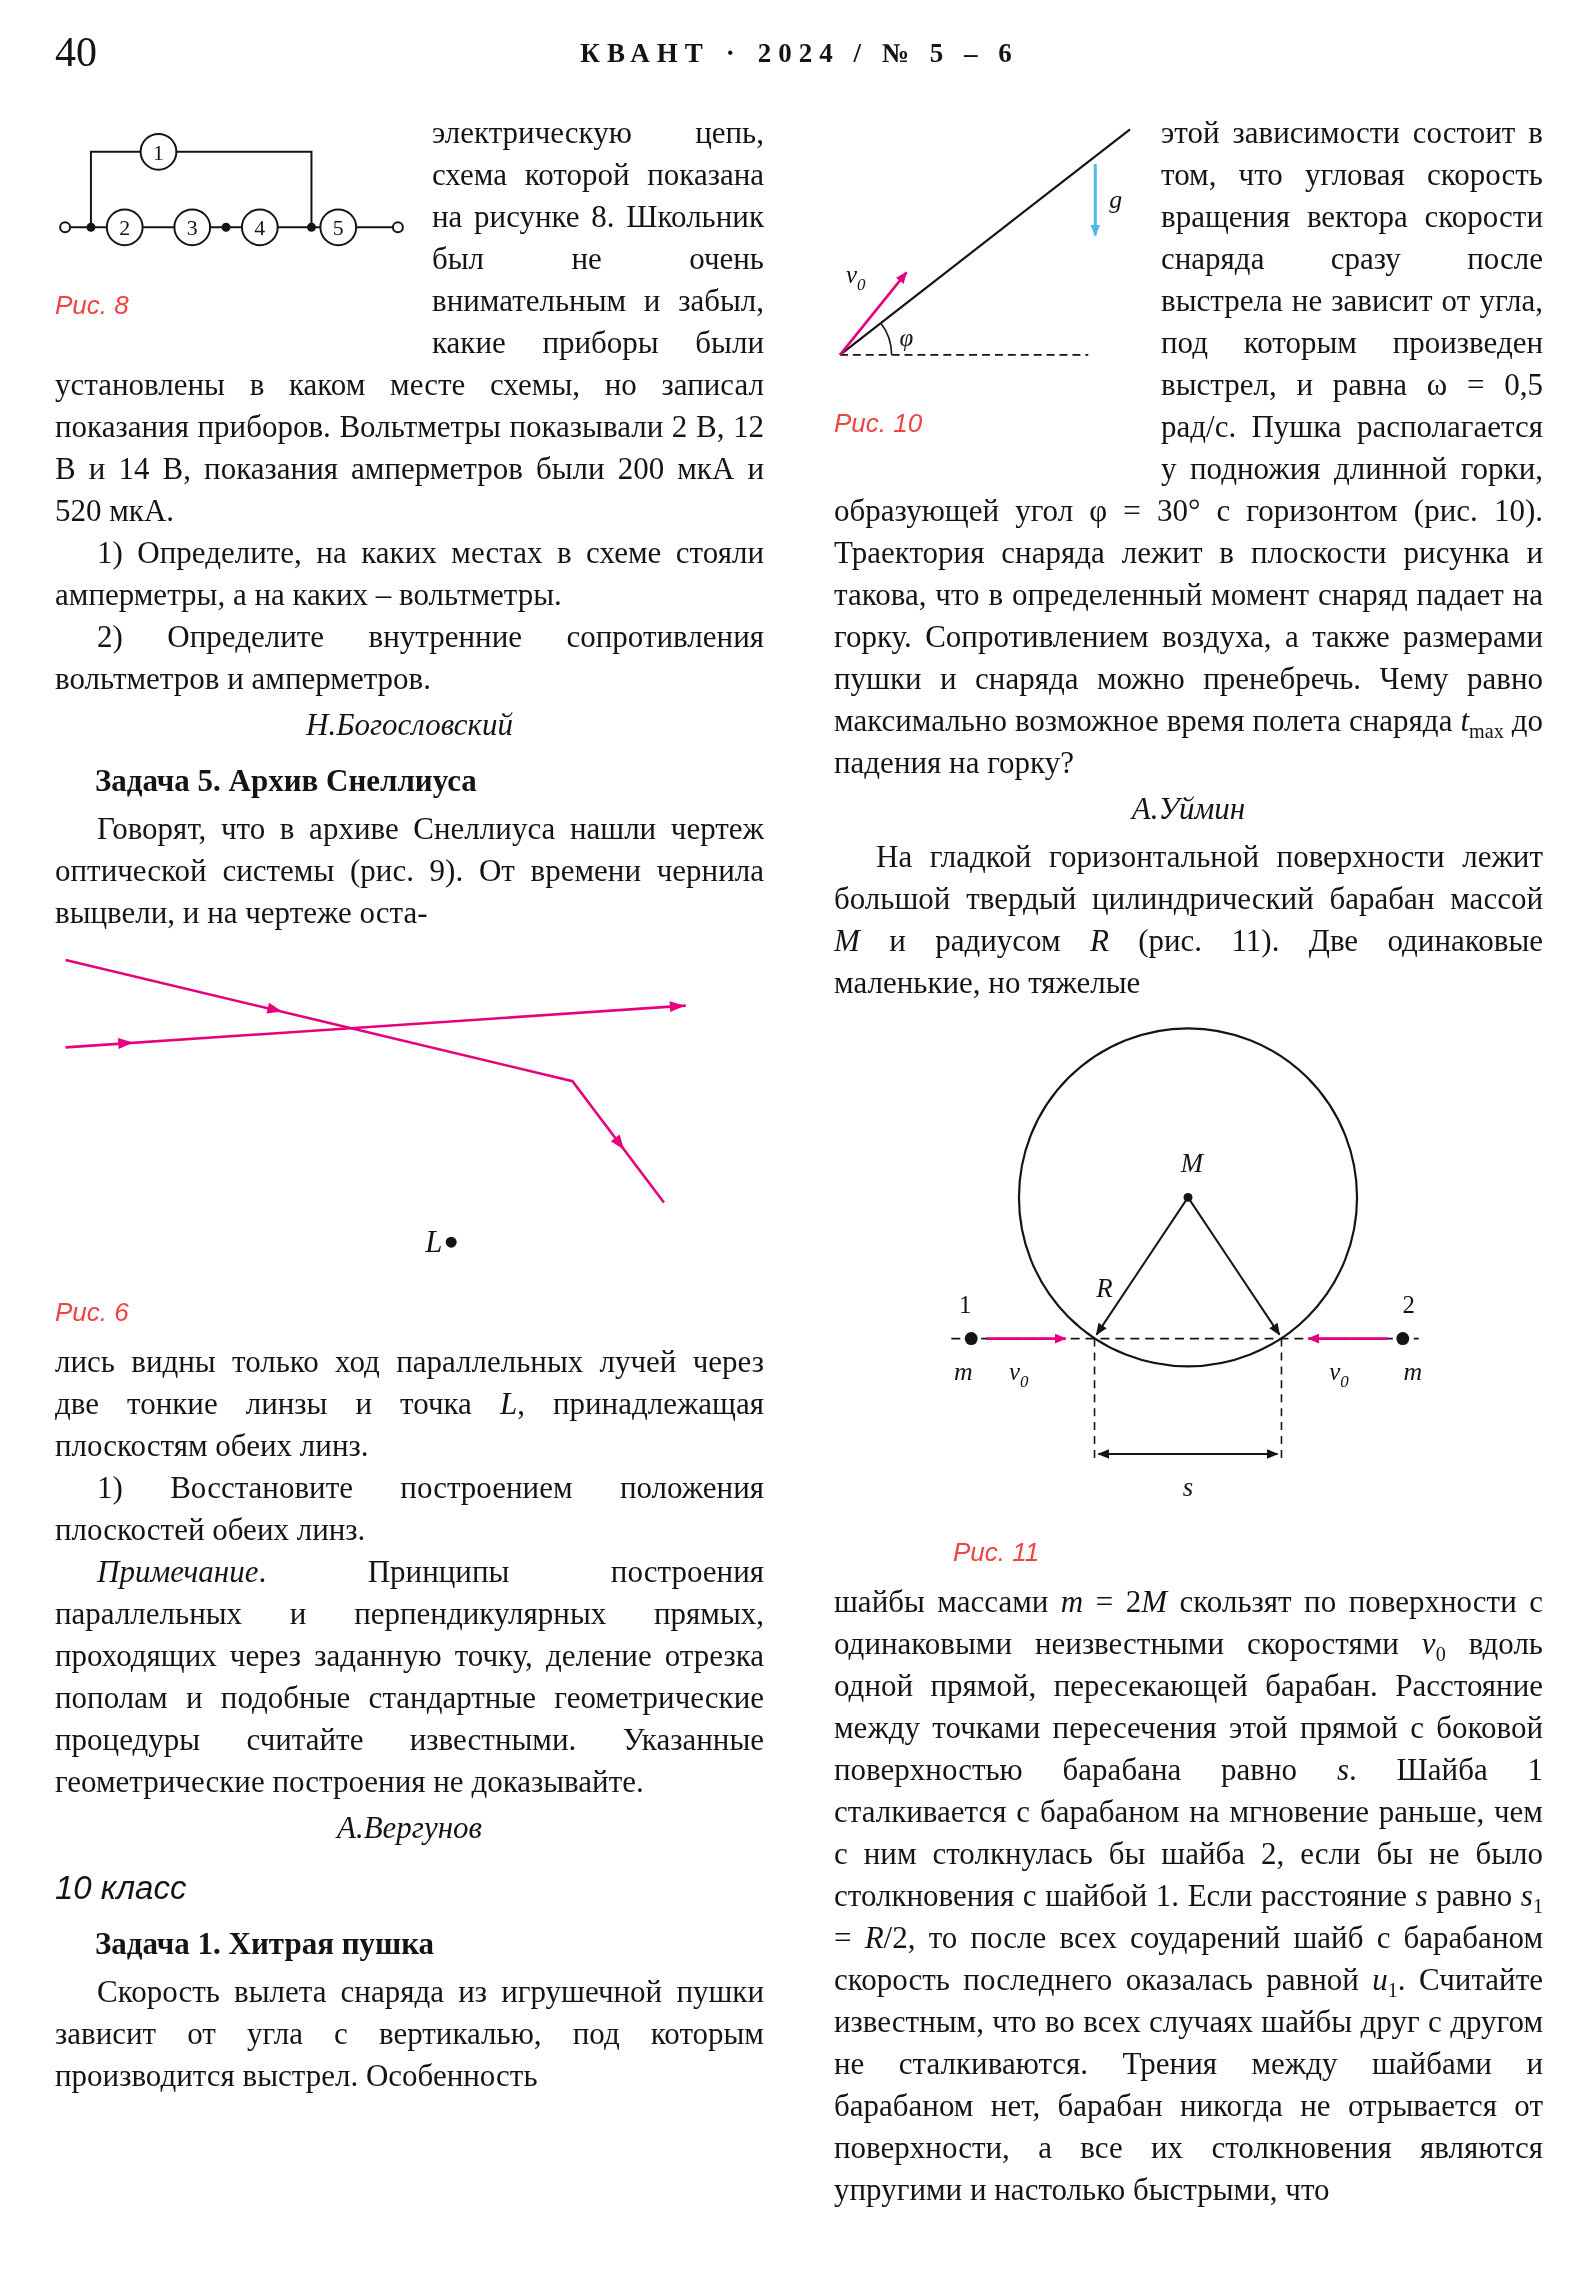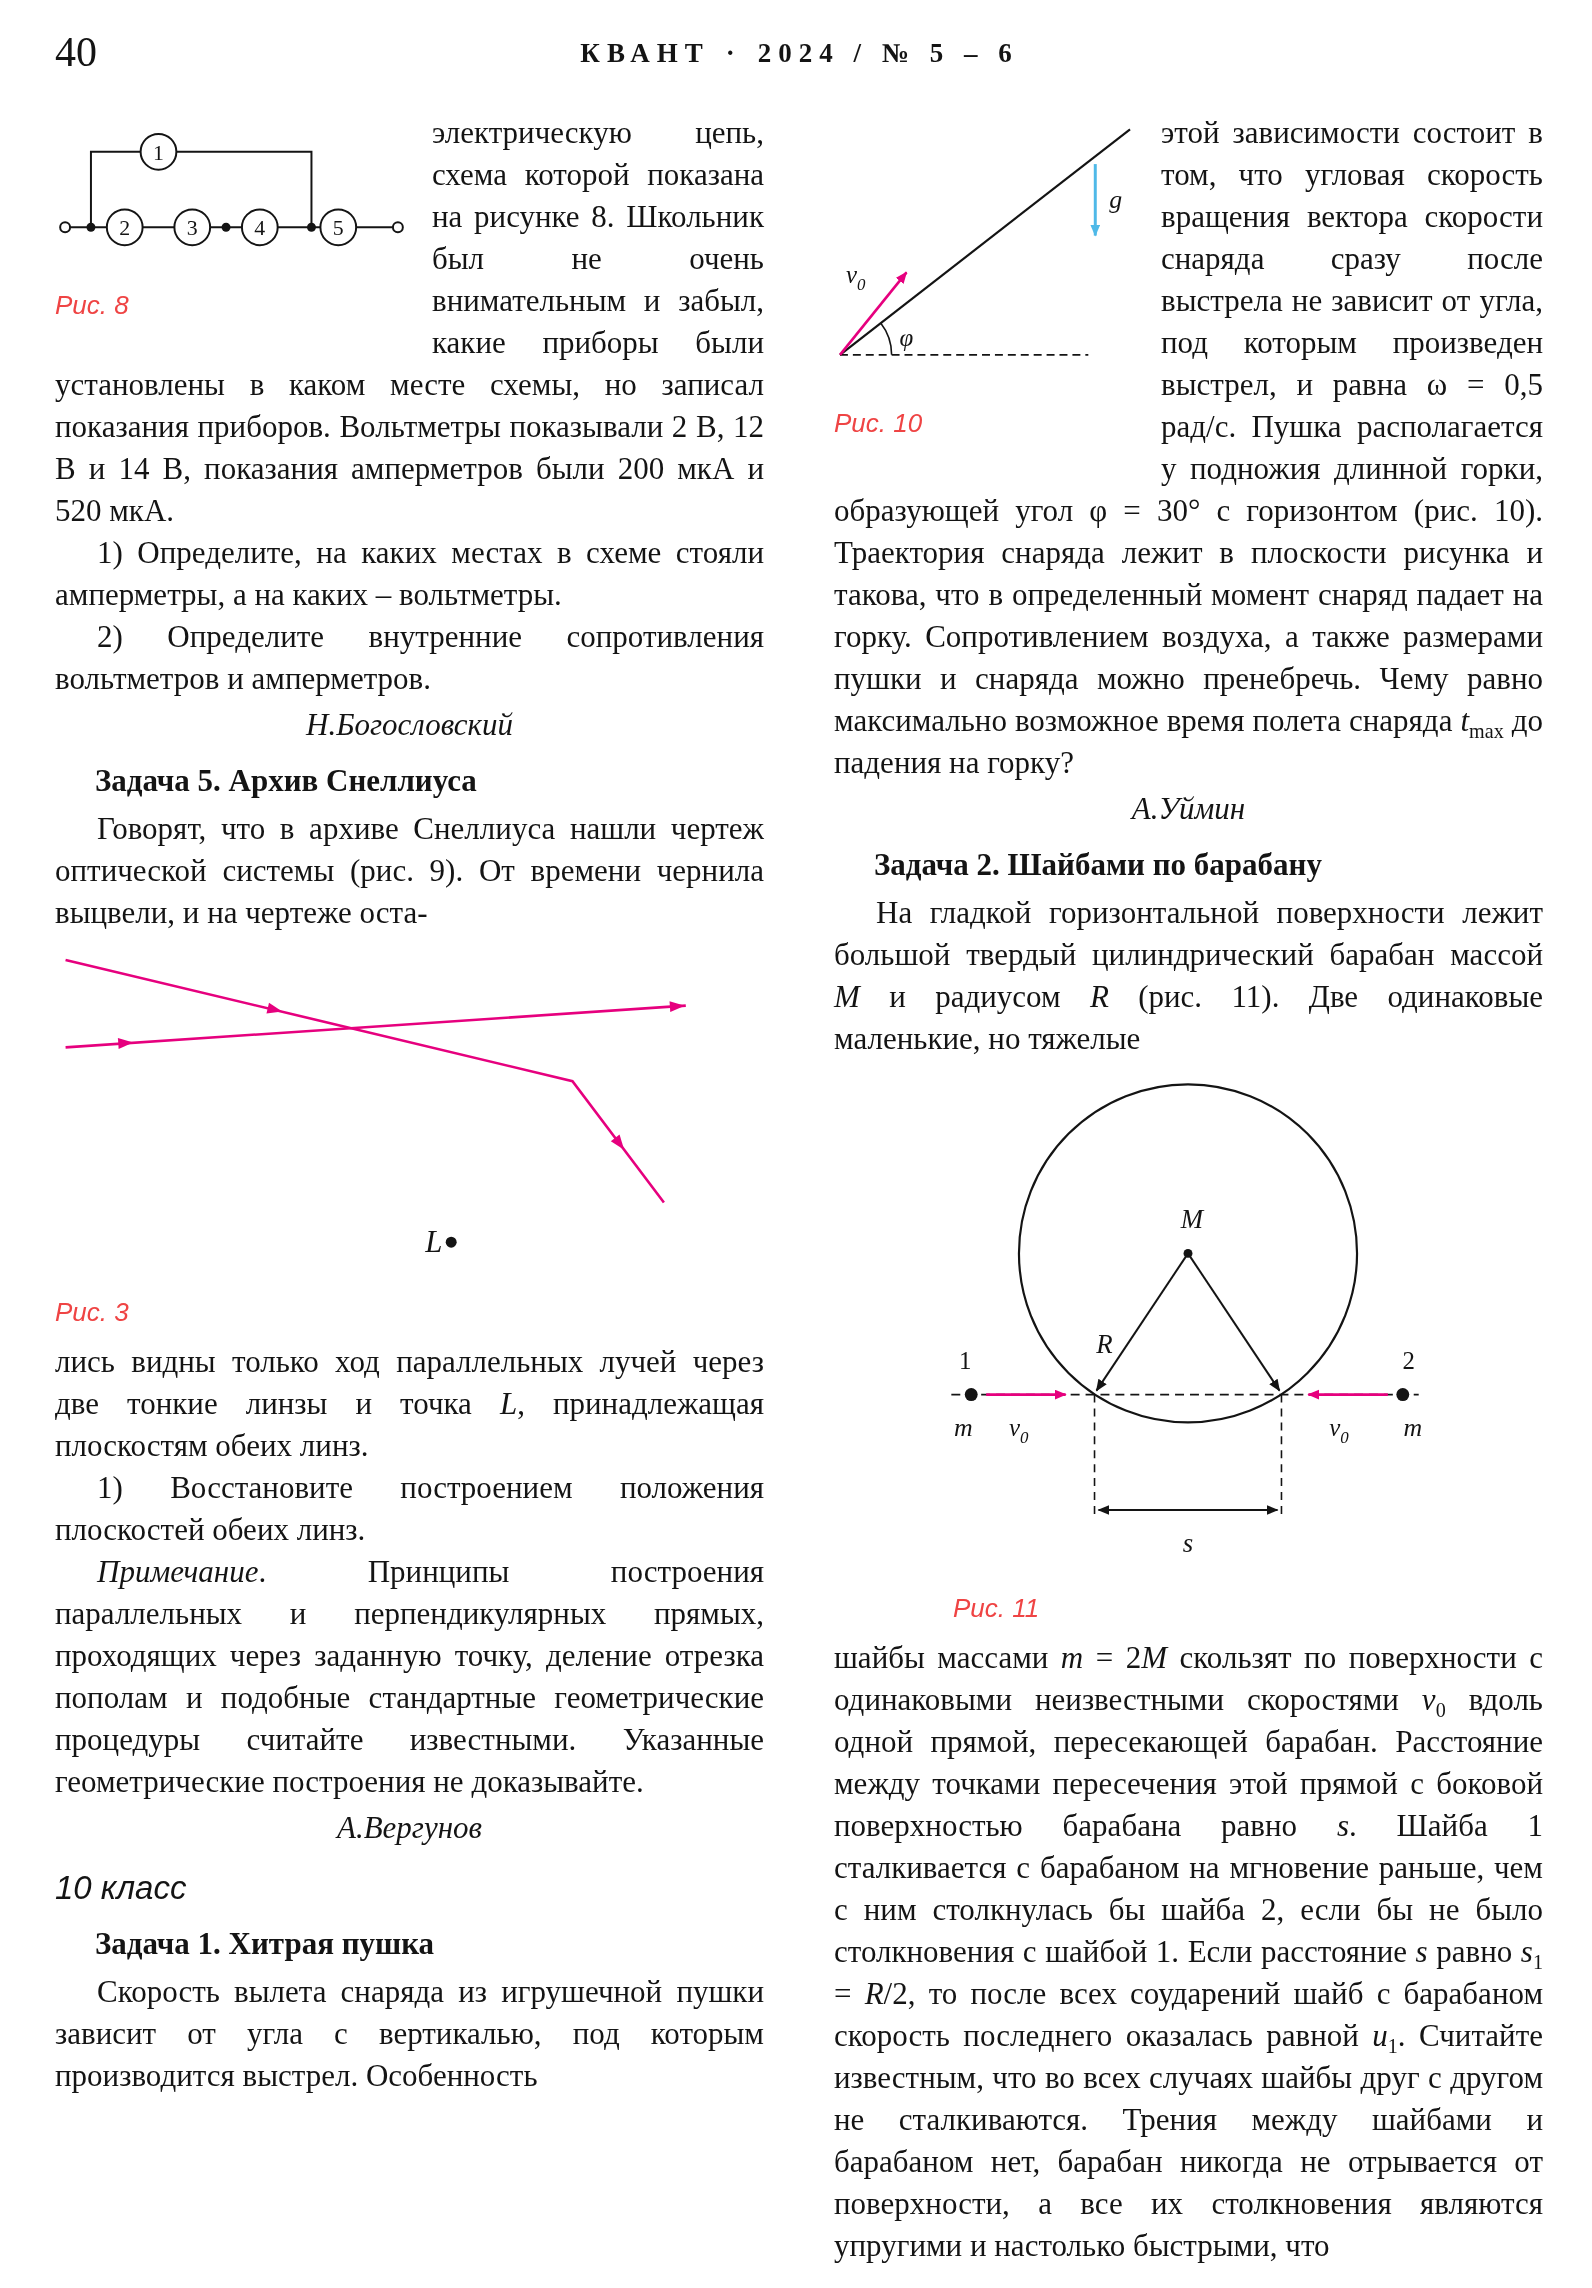--- a/index.html
+++ b/index.html
@@ -110,21 +110,21 @@
           </g>
           <g fill="#E6007E">
             <polygon points="-15,-5.5 0,0 -15,5.5" transform="translate(228,66) rotate(13.5)"></polygon>
             <polygon points="-15,-5.5 0,0 -15,5.5" transform="translate(78,97) rotate(-3.9)"></polygon>
             <polygon points="-15,-5.5 0,0 -15,5.5" transform="translate(572,205) rotate(53)"></polygon>
             <polygon points="-15,-5.5 0,0 -15,5.5" transform="translate(633,60) rotate(-3.9)"></polygon>
           </g>
           <text x="372" y="308" font-size="31" font-style="italic">L</text>
           <circle cx="398" cy="298" r="5.5" fill="#141414"></circle>
         </svg>
-        <figcaption class="figcap">Рис. 3</figcaption>
+        <figcaption class="figcap">Рис. 6</figcaption>
       </figure>
 
       <p class="txt">лись видны только ход параллельных лучей через две тонкие линзы и точка <i>L</i>, принадлежащая плоскостям обеих линз.</p>
       <p class="txt ind">1) Восстановите построением положения плоскостей обеих линз.</p>
       <p class="txt ind"><i>Примечание</i>. Принципы построения параллельных и перпендикулярных прямых, проходящих через заданную точку, деление отрезка пополам и подобные стандартные геометрические процедуры считайте известными. Указанные геометрические построения не доказывайте.</p>
       <p class="author">А.Вергунов</p>
 
       <div class="grade">10 класс</div>
 
       <h3 class="task">Задача 1. Хитрая пушка</h3>
@@ -154,21 +154,20 @@
             <text x="66" y="229" font-size="25" font-style="italic">φ</text>
             <text x="277" y="90" font-size="26" font-style="italic">g</text>
           </svg>
           <figcaption class="figcap">Рис. 10</figcaption>
         </figure>
         <p class="txt">этой зависимости состоит в том, что угловая скорость вращения вектора скорости снаряда сразу после выстрела не зависит от угла, под которым произведен выстрел, и равна ω = 0,5 рад/с. Пушка располагается у подножия длинной горки, образующей угол φ = 30° с горизонтом (рис. 10). Траектория снаряда лежит в плоскости рисунка и такова, что в определенный момент снаряд падает на горку. Сопротивлением воздуха, а также размерами пушки и снаряда можно пренебречь. Чему равно максимально возможное время полета снаряда <i>t</i><sub>max</sub> до падения на горку?</p>
       </div>
 
       <p class="author">А.Уймин</p>
 
-      <h3 class="task">Задача 2. Шайбами по барабану</h3>
       <p class="txt ind">На гладкой горизонтальной поверхности лежит большой твердый цилиндрический барабан массой <i>M</i> и радиусом <i>R</i> (рис. 11). Две одинаковые маленькие, но тяжелые</p>
 
       <figure class="fig center">
         <svg width="708" height="498" viewBox="0 0 712 500">
           <defs>
             <marker id="ak11" markerWidth="15" markerHeight="12" refX="11" refY="5" orient="auto-start-reverse" markerUnits="userSpaceOnUse">
               <path d="M0,0 L12,5 L0,10 Z" fill="#141414"></path>
             </marker>
             <marker id="am11" markerWidth="15" markerHeight="12" refX="11" refY="5" orient="auto" markerUnits="userSpaceOnUse">
               <path d="M0,0 L12,5 L0,10 Z" fill="#E6007E"></path>

